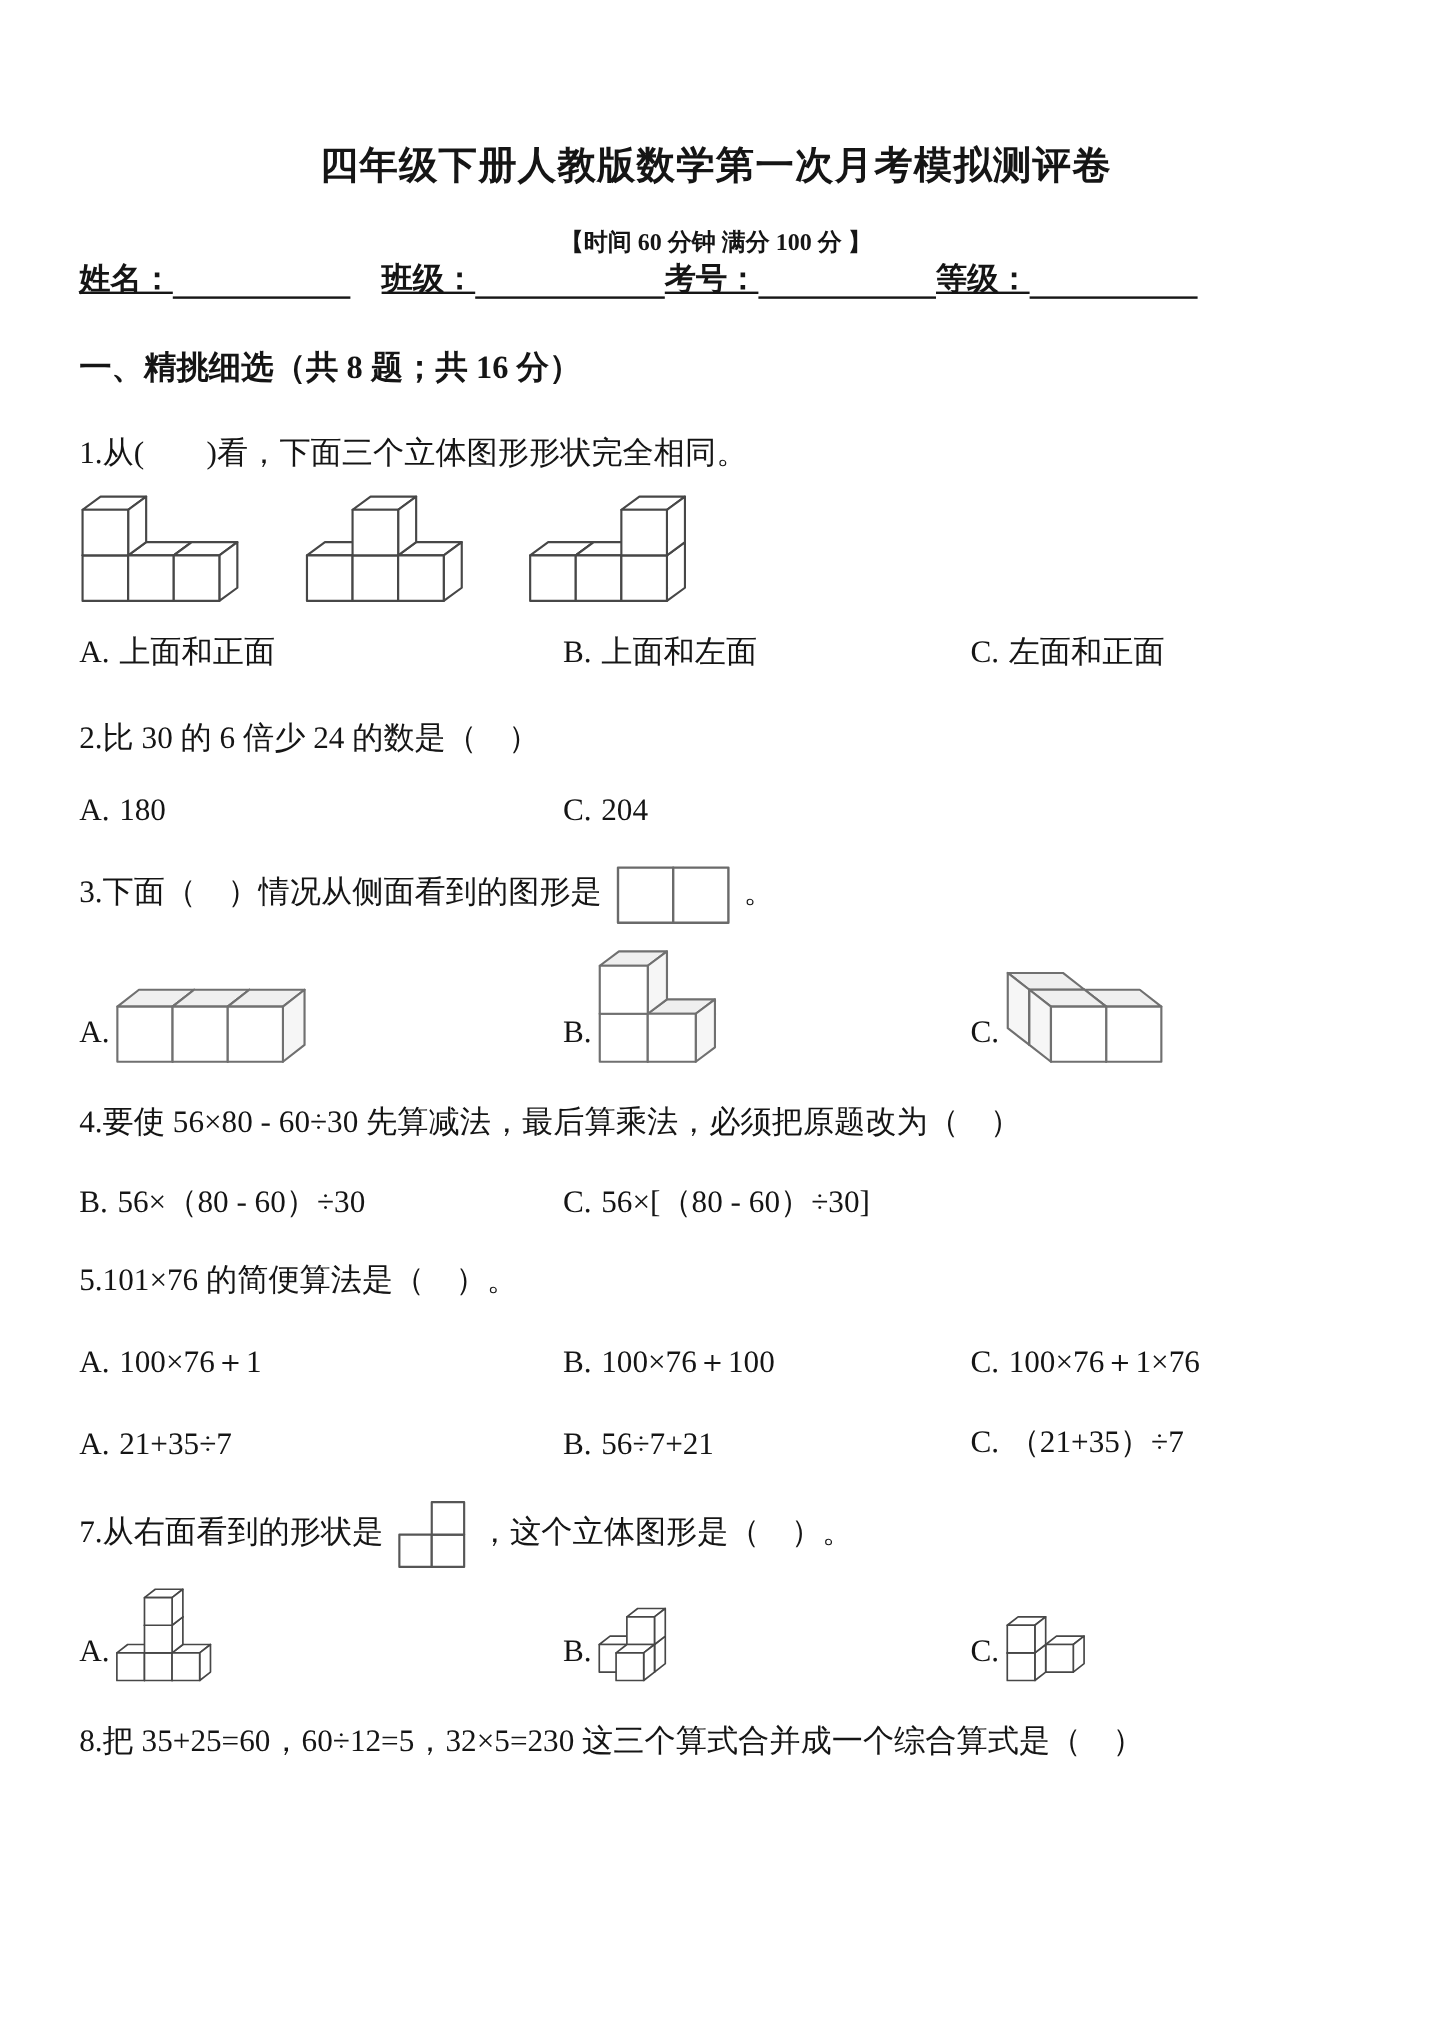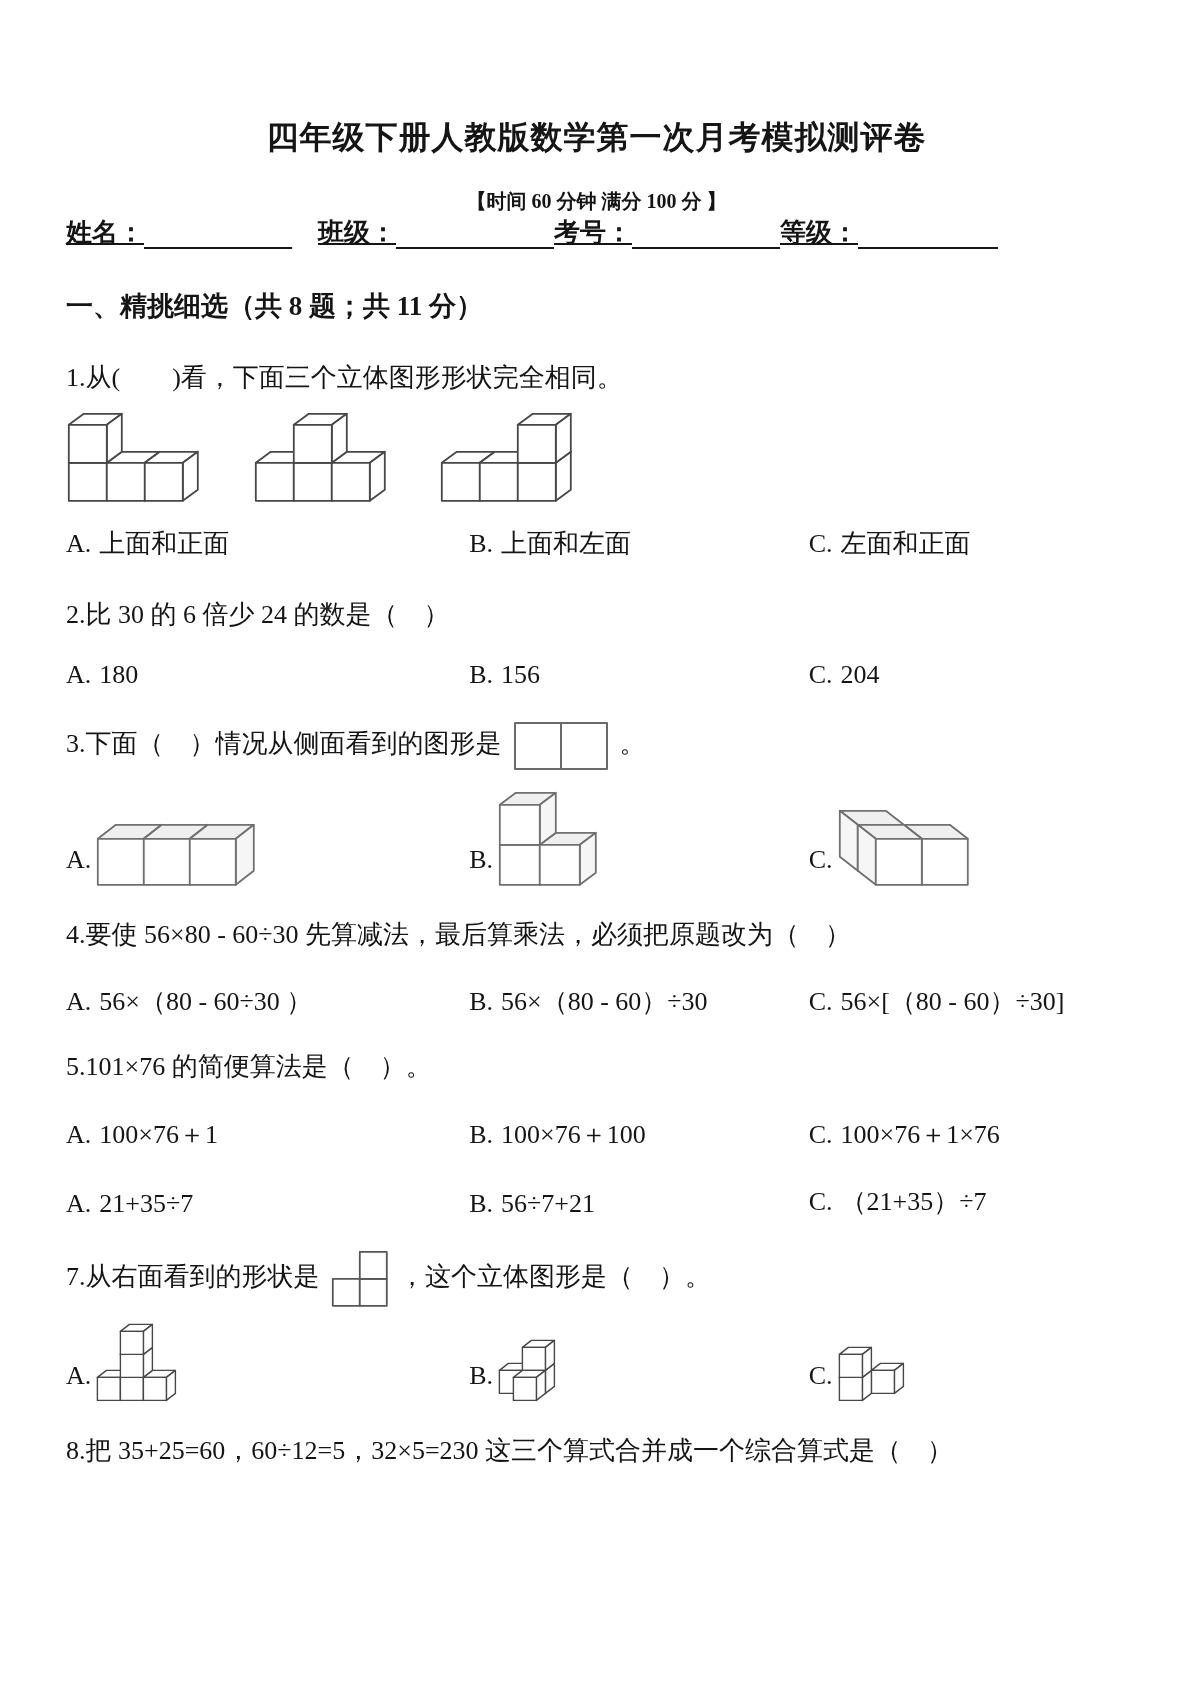--- a/index.html
+++ b/index.html
@@ -51,21 +51,21 @@
     <span>姓名：</span>
       <span class="blank b0"></span>
     <span>班级：</span>
       <span class="blank b1"></span>
     <span>考号：</span>
       <span class="blank b2"></span>
     <span>等级：</span>
       <span class="blank b3"></span>
   </div>
 
-  <div class="section">一、精挑细选（共 8 题；共 11 分）</div>
+  <div class="section">一、精挑细选（共 8 题；共 16 分）</div>
 
   <div>
     <div class="stem">1.从(　　)看，下面三个立体图形形状完全相同。</div>
     <div class="figrow">
       <span class="fig">
           <svg width="134.6" height="92.6" viewBox="-2.8 -89.8 134.6 92.6" xmlns="http://www.w3.org/2000/svg">
             <polygon points="0,-38 15,-49 53,-49 38,-38" fill="#ffffff" stroke="#474747" stroke-width="1.8" stroke-linejoin="round"></polygon>
             <polygon points="38,-38 53,-49 53,-11 38,0" fill="#ffffff" stroke="#474747" stroke-width="1.8" stroke-linejoin="round"></polygon>
             <polygon points="0,-38 38,-38 38,0 0,0" fill="#ffffff" stroke="#474747" stroke-width="1.8" stroke-linejoin="round"></polygon>
             <polygon points="38,-38 53,-49 91,-49 76,-38" fill="#ffffff" stroke="#474747" stroke-width="1.8" stroke-linejoin="round"></polygon>
@@ -116,21 +116,20 @@
       <div><span class="okey">A.</span><span>上面和正面</span></div>
       <div><span class="okey">B.</span><span>上面和左面</span></div>
       <div><span class="okey">C.</span><span>左面和正面</span></div>
     </div>
   </div>
 
   <div>
     <div class="stem">2.比 30 的 6 倍少 24 的数是（　）</div>
     <div class="opts" style="margin-top:28px">
       <div><span class="okey">A.</span><span>180</span></div>
-      <div><span class="okey">B.</span><span>156</span></div>
       <div><span class="okey">C.</span><span>204</span></div>
     </div>
   </div>
 
   <div>
     <div class="stem tight">
       <span>3.下面（　）情况从侧面看到的图形是</span><span class="ifig"><svg width="98.0" height="52.0" viewBox="-3 -49 98 52" xmlns="http://www.w3.org/2000/svg">
             <polygon points="0,-46 46,-46 46,0 0,0" fill="#ffffff" stroke="#6a6a6a" stroke-width="2" stroke-linejoin="round"></polygon>
             <polygon points="46,-46 92,-46 92,0 46,0" fill="#ffffff" stroke="#6a6a6a" stroke-width="2" stroke-linejoin="round"></polygon>
           </svg></span><span>。</span>
@@ -183,21 +182,20 @@
               <polygon points="0,-46 46,-46 46,0 0,0" fill="#ffffff" stroke="#707070" stroke-width="1.8" stroke-linejoin="round"></polygon>
             </svg>
           </span>
         </div>
     </div>
   </div>
 
   <div>
     <div class="stem tight">4.要使 56×80 - 60÷30 先算减法，最后算乘法，必须把原题改为（　）</div>
     <div class="opts" style="margin-top:32px">
-      <div><span class="okey">A.</span><span>56×（80 - 60÷30 ）</span></div>
       <div><span class="okey">B.</span><span>56×（80 - 60）÷30</span></div>
       <div><span class="okey">C.</span><span>56×[（80 - 60）÷30]</span></div>
     </div>
   </div>
 
   <div>
     <div class="stem tight">5.101×76 的简便算法是（　）。</div>
     <div class="opts" style="margin-top:32px">
       <div><span class="okey">A.</span><span>100×76＋1</span></div>
       <div><span class="okey">B.</span><span>100×76＋100</span></div>

